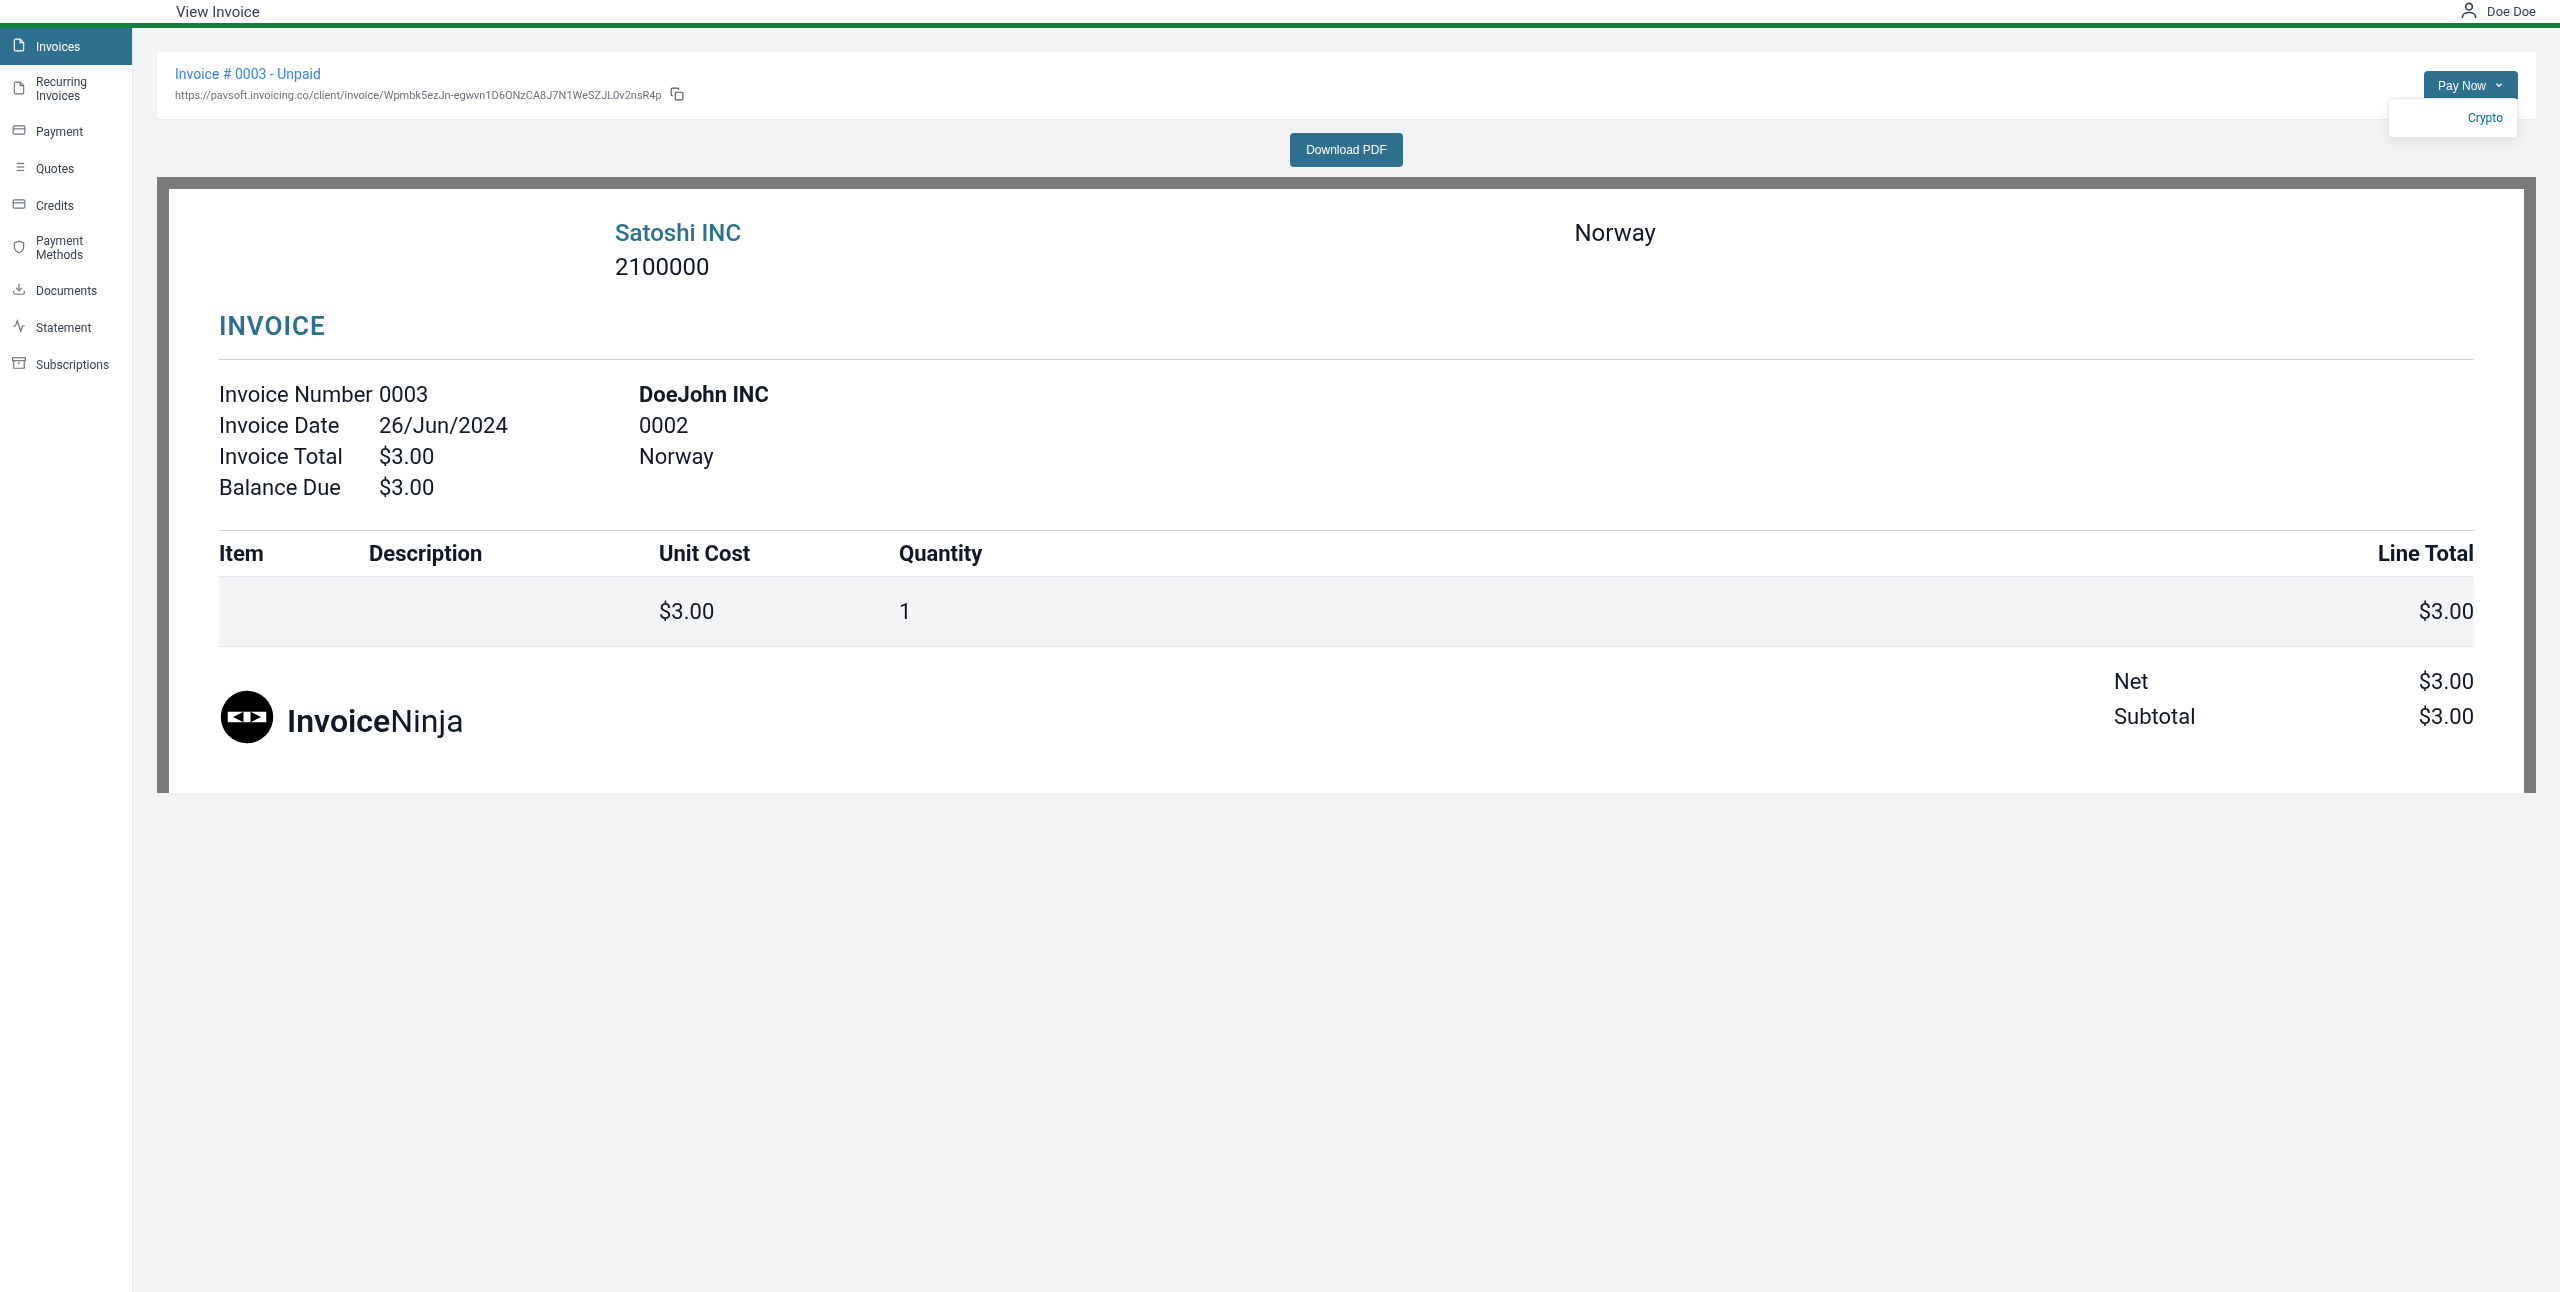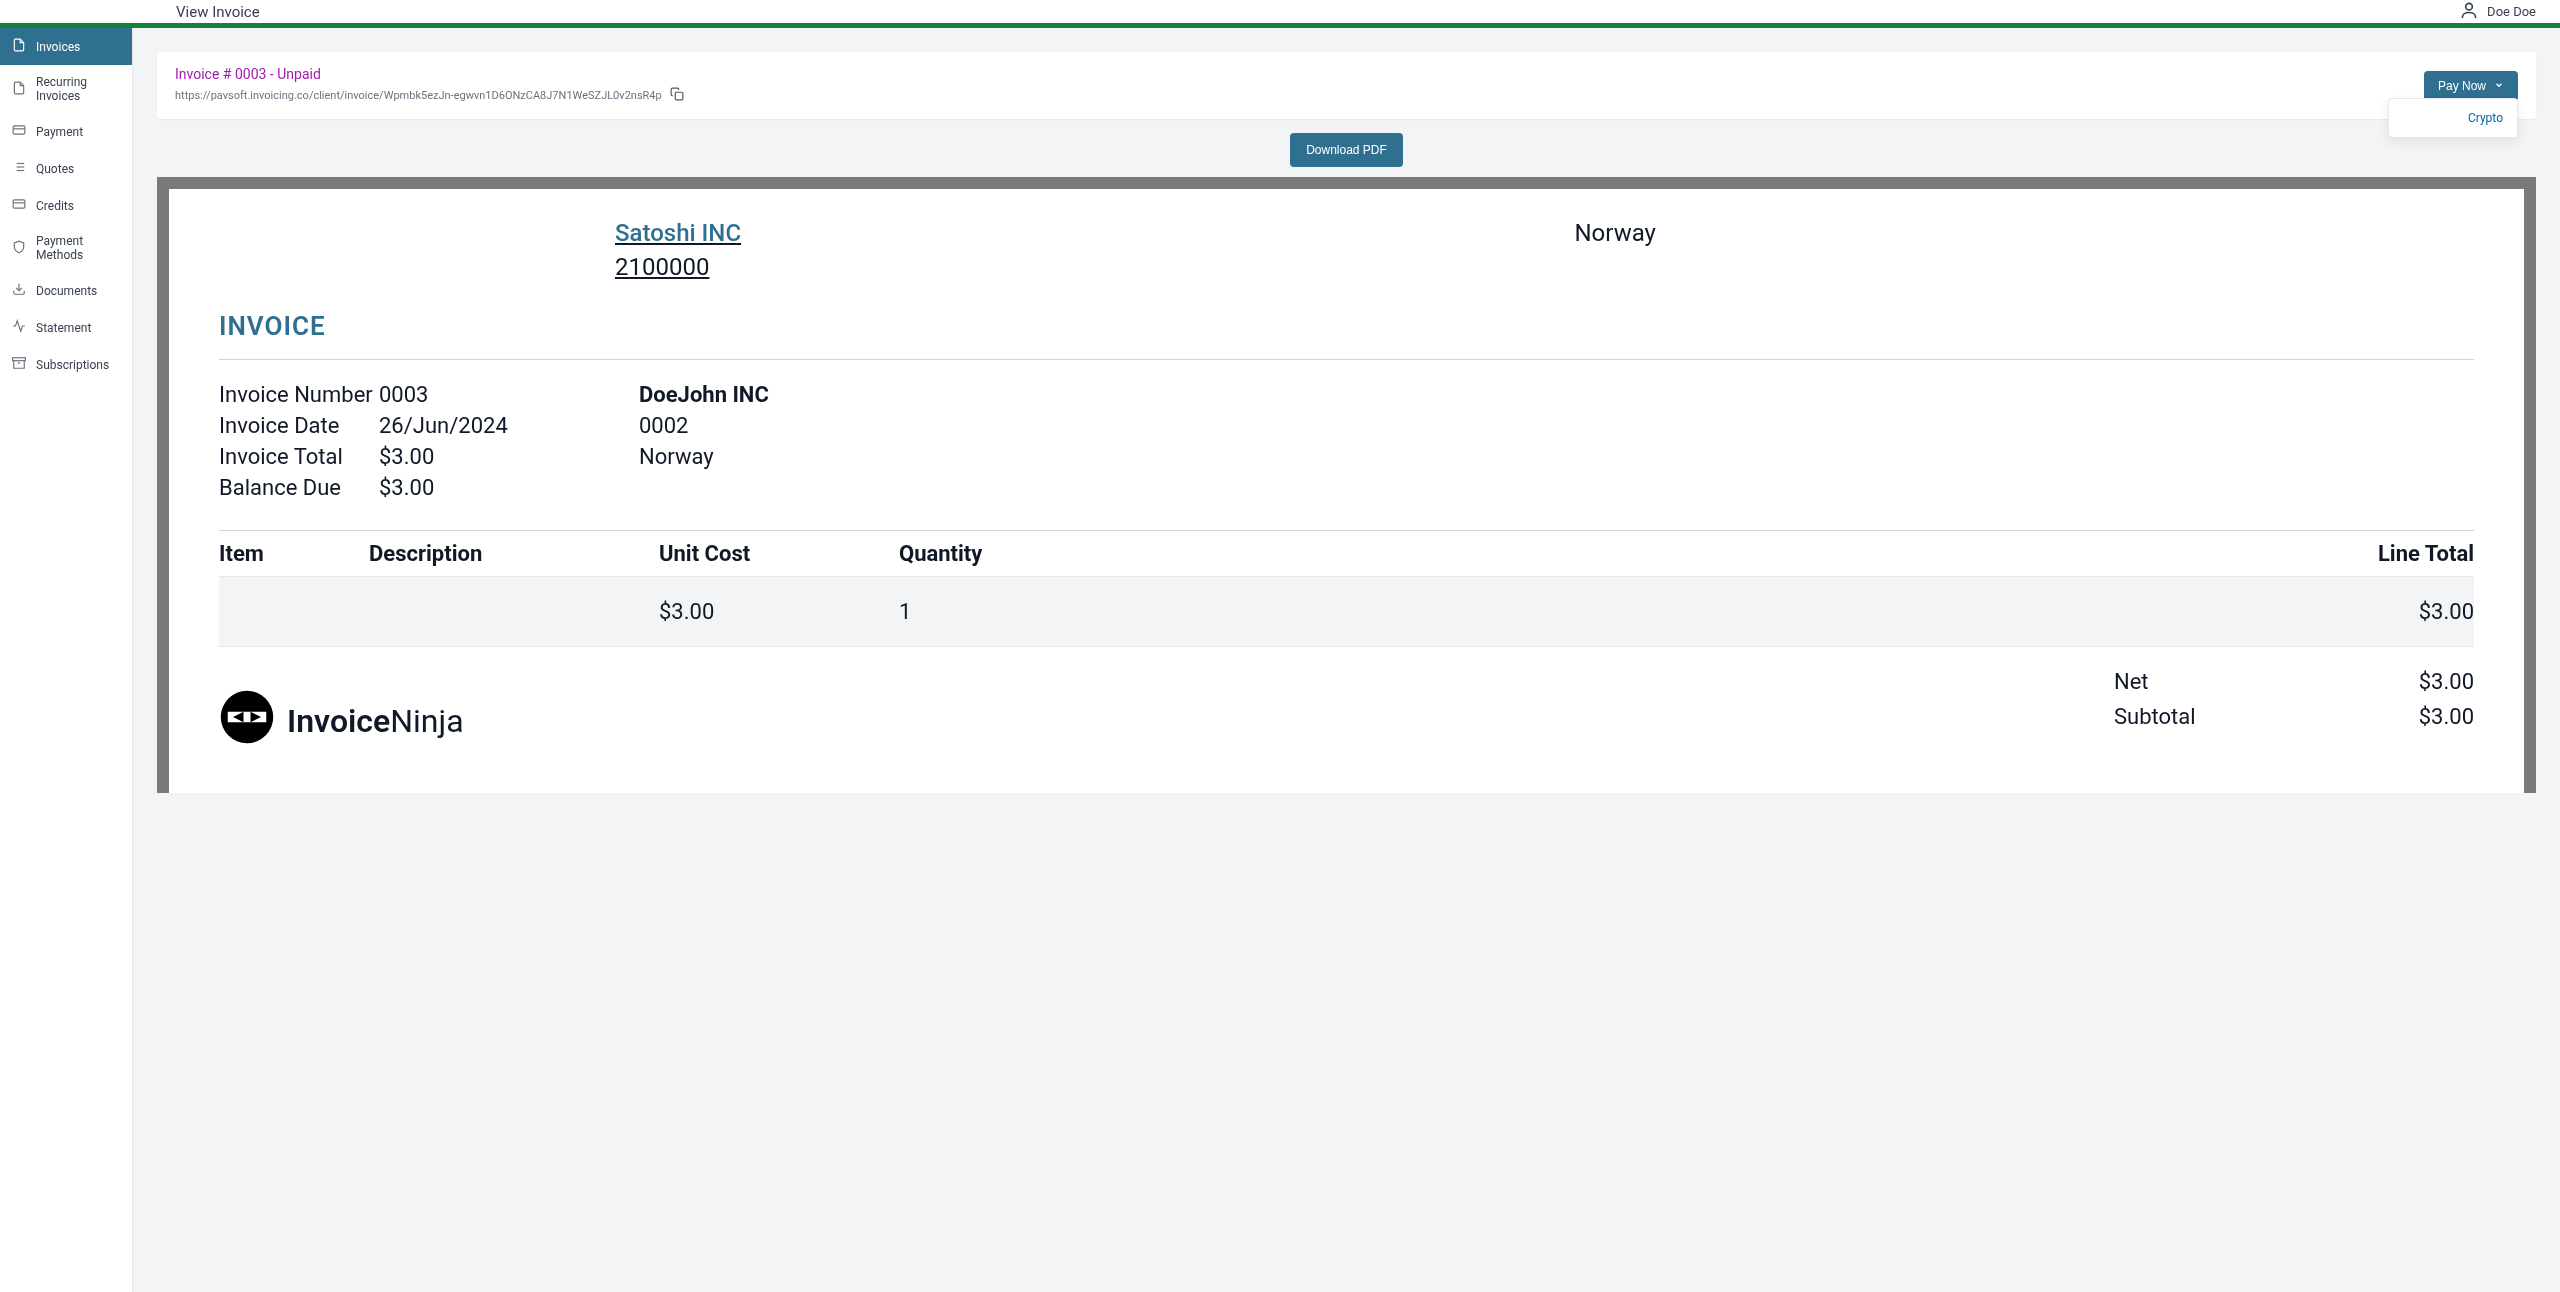--- a/index.html
+++ b/index.html
@@ -62,21 +62,21 @@
     border-radius: 4px;
     box-shadow: 0 1px 2px rgba(0,0,0,0.05);
     padding: 14px 18px;
     display: flex;
     justify-content: space-between;
     align-items: center;
     margin-bottom: 14px;
     position: relative;
   }
   .card-left { display: flex; flex-direction: column; gap: 4px; }
-  .card-title { font-size: 14px; color: #a21caf; }
+  .card-title { font-size: 14px; color: #3b82f6; }
   .card-url-row { display: flex; align-items: center; gap: 8px; }
   .card-url { font-size: 11px; color: #6b7280; }
   .copy-btn svg { width: 14px; height: 14px; stroke: #4b5563; }
 
   .pay-btn {
     background: #2f7090;
     color: #ffffff;
     border: none;
     border-radius: 4px;
     padding: 8px 14px;
@@ -121,21 +121,21 @@
     background: #7a7a7a;
     padding: 12px 12px 0 12px;
   }
   .pdf-page {
     background: #ffffff;
     padding: 30px 50px 40px 50px;
   }
 
   
   .doc-header { display: flex; gap: 60px; padding-left: 396px; margin-bottom: 30px; }
-  .doc-company { flex: 1; text-decoration: underline; }
+  .doc-company { flex: 1; }
   .doc-company-name { color: #2f7090; font-size: 24px; font-weight: 500; }
   .doc-company-number { font-size: 24px; margin-top: 6px; }
   .doc-country { font-size: 24px; }
 
   .doc-title { color: #2f7090; font-size: 26px; font-weight: 600; letter-spacing: 1px; margin-bottom: 18px; }
   .doc-divider { border: none; border-top: 1px solid #d1d5db; margin-bottom: 22px; }
 
   .doc-meta { display: flex; gap: 60px; margin-bottom: 30px; }
   .doc-meta-table { display: grid; grid-template-columns: 160px 200px; row-gap: 6px; font-size: 22px; }
   .doc-meta-label { color: #111827; }

